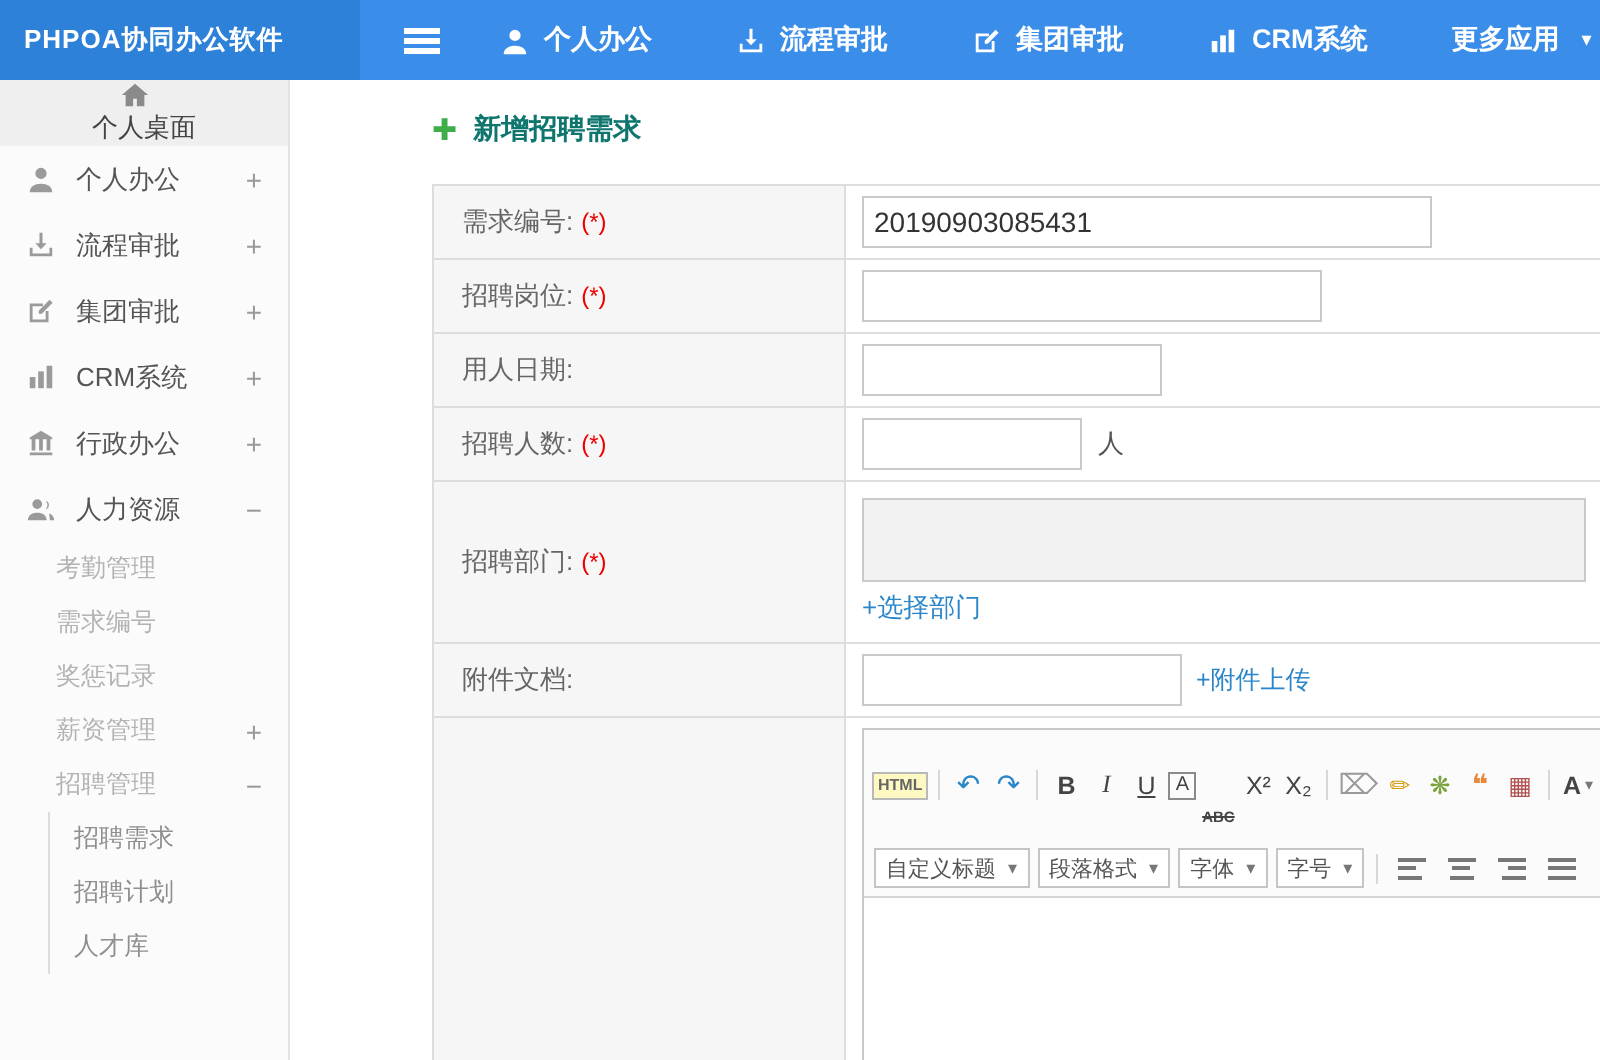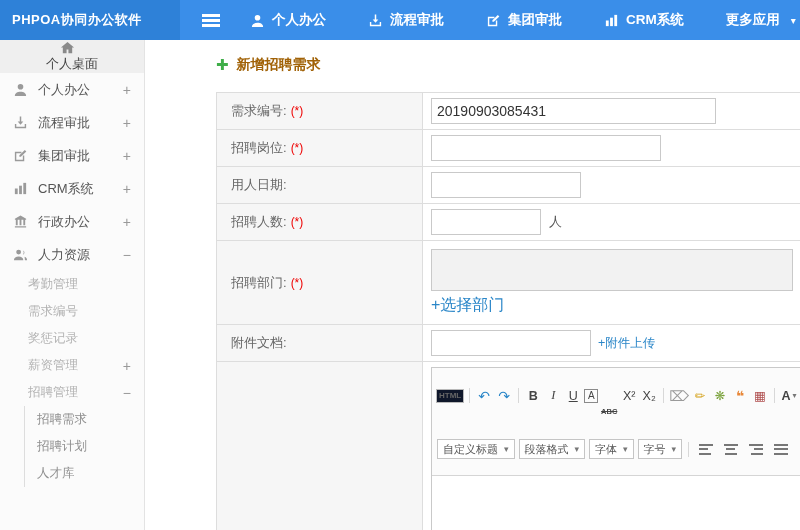--- a/index.html
+++ b/index.html
@@ -34,67 +34,67 @@
     color:#b3b3b3; font-size:12.5px; cursor:pointer; white-space:nowrap; }
   .subtree { margin-left:24px; border-left:1px solid #ddd; }
   .side-grandchild { height:27px; display:flex; align-items:center; padding-left:12px;
     color:#8f8f8f; font-size:12.5px; cursor:pointer; white-space:nowrap; }
 
   
   .main { position:fixed; left:146px; top:40px; right:0; bottom:0; background:#fff;
     padding:16px 0 0 70px; overflow:hidden; }
   .page-title { display:flex; align-items:center; gap:8px; }
   .plus-icon { color:#3fae49; font-size:15px; font-weight:bold; }
-  .page-title-text { font-size:14px; font-weight:bold; color:#a16207; }
+  .page-title-text { font-size:14px; font-weight:bold; color:#0f766e; }
 
   
   .form { margin-top:18px; width:780px; border:1px solid #ddd; border-bottom:none; }
   .frow { display:flex; border-bottom:1px solid #ddd; }
   .fl { width:206px; flex:none; background:#f6f6f6; border-right:1px solid #ddd;
     display:flex; align-items:center; padding-left:14px; font-size:13px; color:#666;
     white-space:nowrap; }
   .req { color:#ee0000; margin-left:4px; font-size:12px; }
   .fv { flex:1; display:flex; align-items:center; padding:5px 8px; min-height:35px; }
   .txt { border:1px solid #c9c9c9; height:26px; padding:0 5px; font-size:14px;
     color:#333; background:#fff; outline:none;
     font-family:"Liberation Sans","DejaVu Sans",sans-serif; }
   .w285{width:285px} .w230{width:230px} .w150{width:150px} .w110{width:110px} .w160{width:160px}
   .suffix { margin-left:8px; font-size:13px; color:#555; }
   .fv.col { flex-direction:column; align-items:flex-start; justify-content:center; padding:8px; }
   .dept-ta { width:362px; height:42px; border:1px solid #c9c9c9; background:#f2f2f2;
     resize:none; outline:none; }
-  .blue-link { color:#2a86c8; font-size:16px; margin-top:4px; text-decoration:none;
+  .blue-link { color:#2a86c8; font-size:13px; margin-top:4px; text-decoration:none;
     cursor:pointer; }
   .inline-link { margin:0 0 0 7px; font-size:12.5px; }
 
   
   .editor { width:540px; border:1px solid #c9c9c9; background:#fff; }
   .tbar { background:#fbfbfb; padding:2px 3px; display:flex; align-items:center;
     flex-wrap:nowrap; overflow:hidden; }
   .sep { width:1px; height:15px; background:#d8d8d8; margin:0 4px; flex:none; }
   .tbtn { display:inline-flex; align-items:center; justify-content:center;
     min-width:18px; height:18px; margin:1px; font-size:12.5px; color:#444;
     cursor:pointer; flex:none; }
-  .tbtn-html { border:1px solid #b9b9b9; background:#0f172a; font-size:8px;
+  .tbtn-html { border:1px solid #b9b9b9; background:#fef9c3; font-size:8px;
     padding:0 2px; height:14px; color:#666; font-weight:bold; }
   .c-blue { color:#2a86c8; font-size:14px; }
   .tb-b { font-weight:800; }
   .tb-i { font-style:italic; font-family:"Liberation Serif","DejaVu Serif",serif; }
   .tb-u { text-decoration:underline; }
   .tb-boxa { border:1px solid #8a8a8a; font-size:10px; min-width:14px; height:14px; }
   .tb-abc { font-size:7.5px; font-weight:bold; text-decoration:line-through;margin-top:32px; }
   .tb-eraser { color:#9a9a9a; font-size:14px; }
   .tb-pencil { color:#d4a017; }
   .tb-spark { color:#7aa23b; }
   .tb-quote { color:#e8883a; font-size:14px; font-weight:bold; }
   .tb-table { color:#b05050; }
   .tb-fontcolor { font-weight:800; }
   .tb-fontcolor .caret2 { font-size:8px; color:#777; margin-left:2px; }
   .tsel { display:inline-flex; align-items:center; border:1px solid #c5c5c5;
-    background:#fff; height:20px; padding:0 5px; margin:14px 2px; font-size:11px;
+    background:#fff; height:20px; padding:0 5px; margin:2px 2px; font-size:11px;
     color:#555; cursor:pointer; flex:none; white-space:nowrap; }
   .tsel .caret2 { font-size:9px; color:#777; margin-left:6px; }
   .alnbtn { width:23px; height:18px; display:inline-flex; align-items:center;
     justify-content:center; margin:2px 1px; cursor:pointer; flex:none; }
   .albars { width:14px; height:11px; background-repeat:no-repeat;
     background-image:linear-gradient(#777,#777),linear-gradient(#777,#777),linear-gradient(#777,#777);
     background-size:14px 2px,9px 2px,12px 2px;
     background-position:0 0,0 4.5px,0 9px; }
   .albars.ac { background-position:0 0,2.5px 4.5px,1px 9px; }
   .albars.ar { background-position:0 0,5px 4.5px,2px 9px; }

